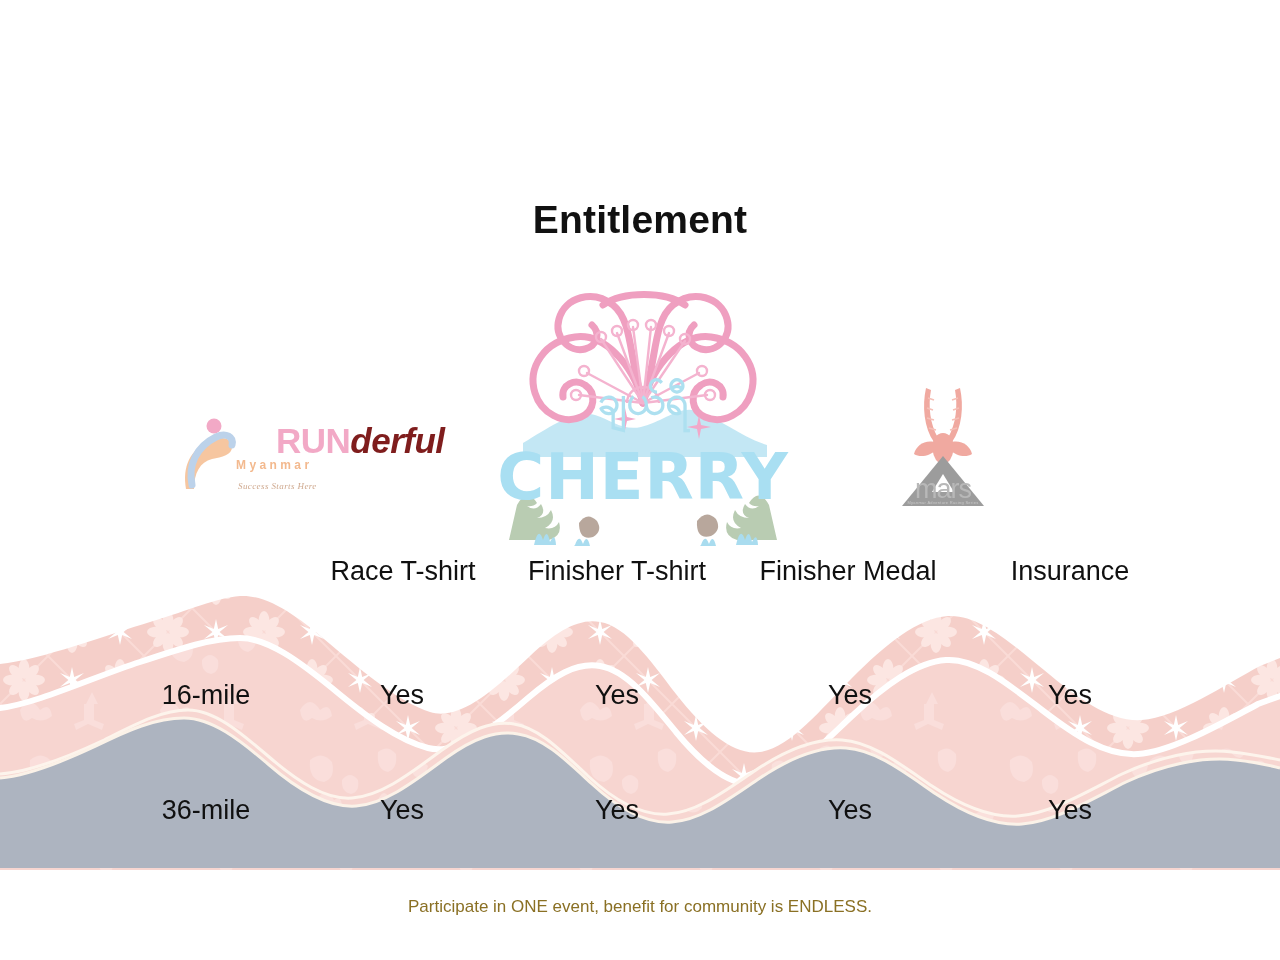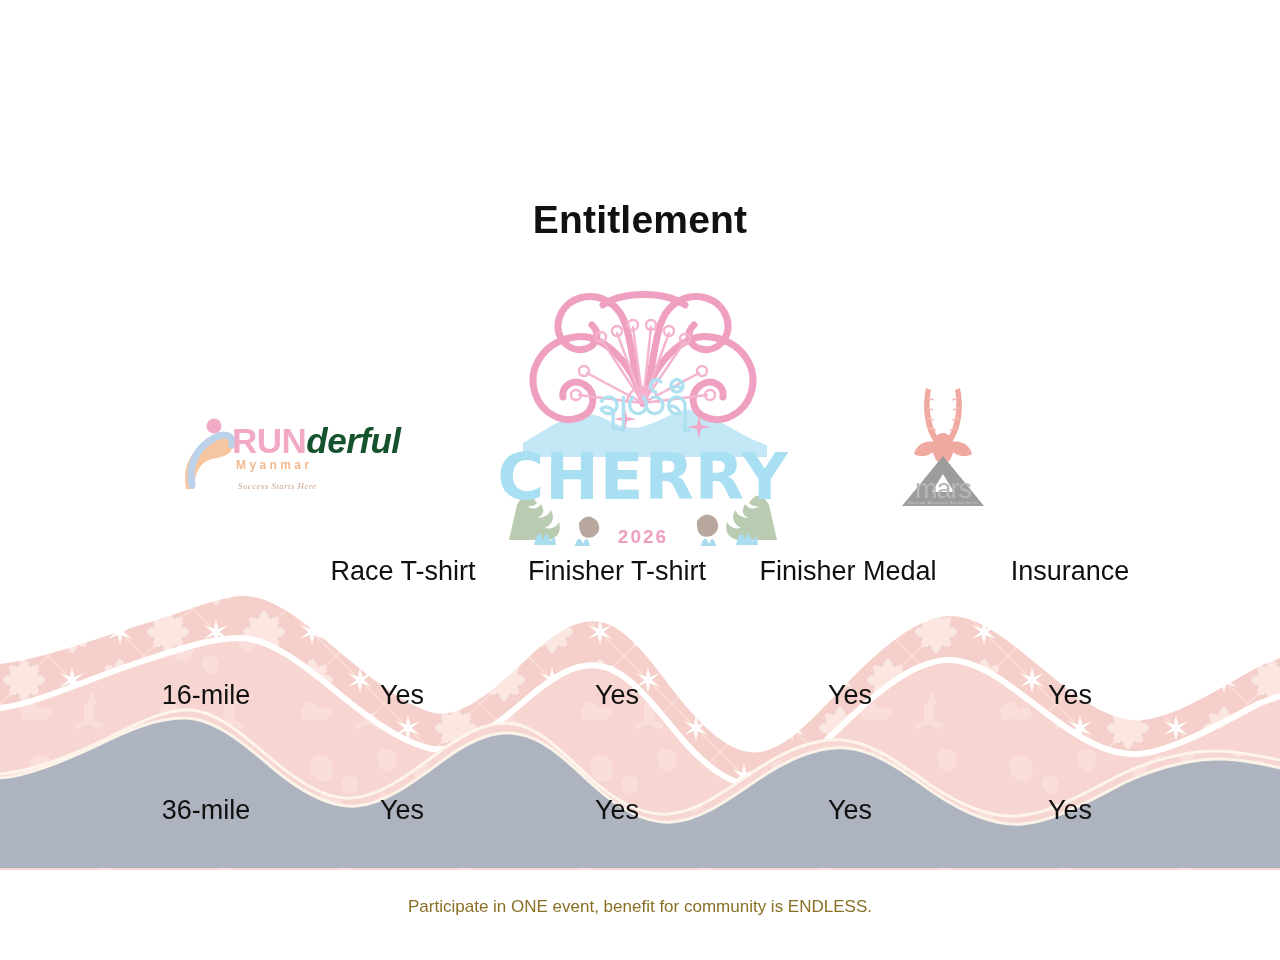--- a/index.html
+++ b/index.html
@@ -24,22 +24,22 @@
     letter-spacing:.2px;
   }
 
   
   .logo-row{position:absolute;top:275px;left:0;width:1280px;height:290px;}
 
   
   .logo-runderful{position:absolute;left:180px;top:140px;width:260px;height:90px;}
   .rd-wordmark{position:absolute;left:52px;top:8px;font-size:35px;font-weight:bold;
     letter-spacing:-.5px;line-height:1;white-space:nowrap;}
-  .rd-run{color:#f2a9c6;}
-  .rd-derful{color:#14532d;font-style:italic;font-weight:bold;}
+  .rd-run{color:#f2a9c6;margin-left:44px;}
+  .rd-derful{color:#7f1d1d;font-style:italic;font-weight:bold;}
   .rd-myanmar{position:absolute;left:56px;top:43px;font-size:12px;font-weight:bold;
     letter-spacing:3.4px;color:#f3b98e;}
   .rd-tag{position:absolute;left:58px;top:66px;font-size:9px;color:#cfa98f;
     font-style:italic;font-family:"Liberation Serif",serif;letter-spacing:.4px;}
   .rd-mark{position:absolute;left:0;top:0;width:58px;height:84px;}
 
   
   .logo-cherry{position:absolute;left:483px;top:0px;width:320px;height:290px;}
   .logo-cherry svg{display:block;}
   .cherry-burmese{
@@ -378,21 +378,20 @@
 
         <g fill="#a9dcef">
           <path d="M52 266 q4 -14 8 -1 q4 -13 7 2 q5 -11 6 3 l-22 0 Z"></path>
           <path d="M254 266 q4 -14 8 -1 q4 -13 7 2 q5 -11 6 3 l-22 0 Z"></path>
           <path d="M92 270 q4 -12 8 -1 q4 -11 7 2 l-16 0 Z"></path>
           <path d="M218 270 q4 -12 8 -1 q4 -11 7 2 l-16 0 Z"></path>
         </g>
       </svg>
       <div class="cherry-burmese">ချယ်ရီ</div>
       <div class="cherry-word">CHERRY</div>
-      <div class="cherry-year">2026</div>
     </div>
 
     <div class="logo-mars">
       <svg width="110" height="130" viewBox="0 0 110 130" aria-hidden="true">
 
         <g fill="#f0a9a0">
           <path d="M38 8 C 34 26, 36 48, 46 62 L 50 58 C 42 44, 40 26, 43 10 Z"></path>
           <path d="M72 8 C 76 26, 74 48, 64 62 L 60 58 C 68 44, 70 26, 67 10 Z"></path>
           <path d="M46 58 q9 -10 18 0 q4 12 -2 22 q-7 8 -14 0 q-6 -10 -2 -22 Z"></path>
           <path d="M46 62 C 36 60, 28 66, 26 74 C 32 78, 42 76, 48 70 Z"></path>

